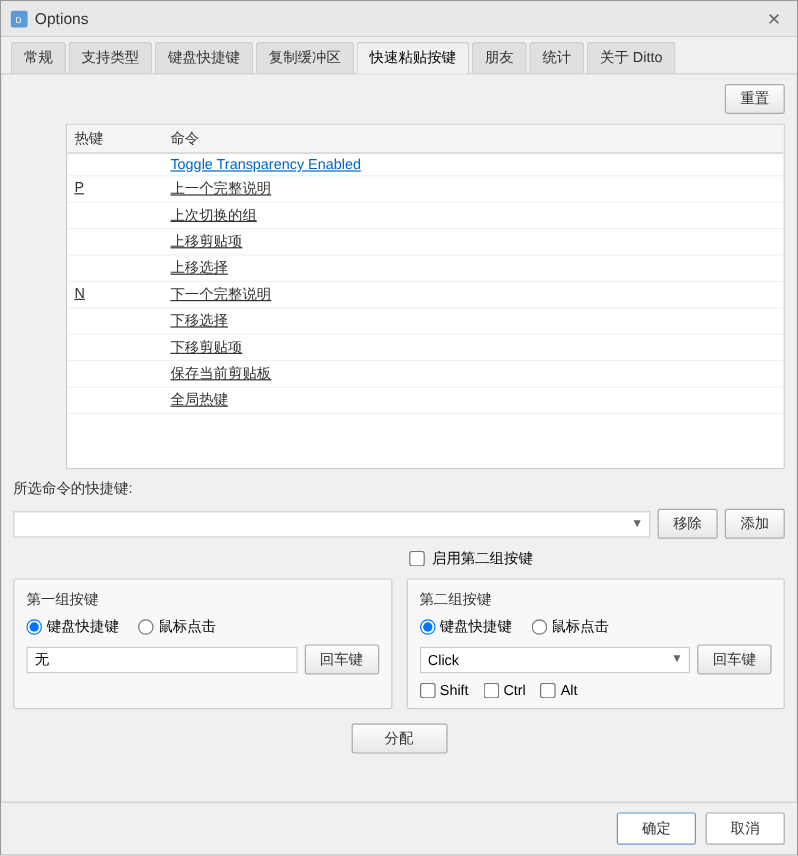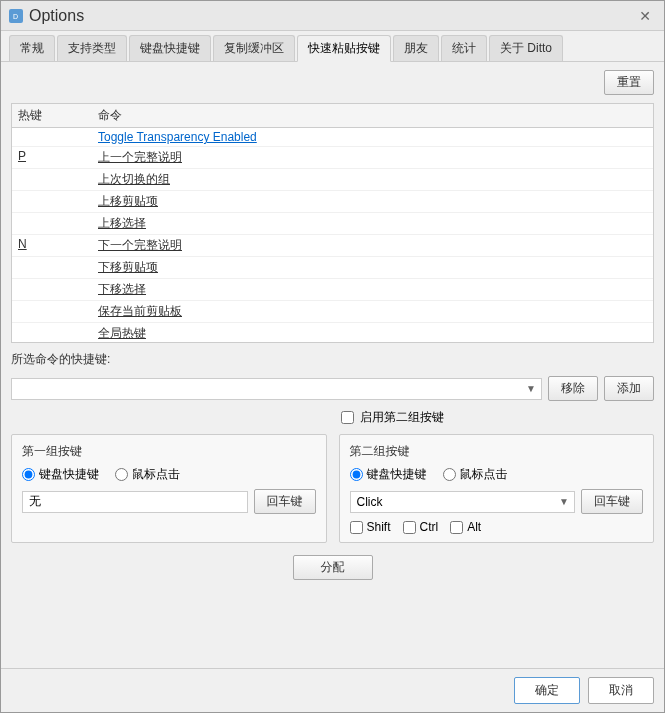--- a/index.html
+++ b/index.html
@@ -39,21 +39,21 @@
     .title-bar-icon {
       width: 14px;
       height: 14px;
       background: #5b9bd5;
       border-radius: 2px;
       display: flex;
       align-items: center;
       justify-content: center;
     }
     .title-bar-title {
-      font-size: 16px;
+      font-size: 13px;
       color: #333;
     }
     .title-bar-close {
       width: 22px;
       height: 22px;
       background: transparent;
       border: none;
       cursor: pointer;
       display: flex;
       align-items: center;
@@ -102,24 +102,25 @@
       background: linear-gradient(to bottom, #fdfdfd, #e8e8e8);
       cursor: pointer;
       font-size: 12px;
       color: #333;
       border-radius: 2px;
     }
     .table-container {
       border: 1px solid #ccc;
       background: white;
       flex: 0 0 auto;
-      height: 240px;
+      height: 288px;
       overflow: hidden;
       display: flex;
       flex-direction: column;
+      margin-left: 44px;
     }
     .table-header {
       display: flex;
       background: #f5f5f5;
       border-bottom: 1px solid #ccc;
       padding: 3px 6px;
     }
     .table-header-cell {
       font-size: 12px;
       color: #333;
@@ -354,25 +355,25 @@
         <div class="table-row">
           <div class="table-cell key-col"></div>
           <div class="table-cell cmd-col">上移选择</div>
         </div>
         <div class="table-row">
           <div class="table-cell key-col">N</div>
           <div class="table-cell cmd-col">下一个完整说明</div>
         </div>
         <div class="table-row">
           <div class="table-cell key-col"></div>
+          <div class="table-cell cmd-col">下移选择</div>
+        </div>
+        <div class="table-row">
+          <div class="table-cell key-col"></div>
           <div class="table-cell cmd-col">下移剪贴项</div>
-        </div>
-        <div class="table-row">
-          <div class="table-cell key-col"></div>
-          <div class="table-cell cmd-col">下移选择</div>
         </div>
         <div class="table-row">
           <div class="table-cell key-col"></div>
           <div class="table-cell cmd-col">保存当前剪贴板</div>
         </div>
         <div class="table-row">
           <div class="table-cell key-col"></div>
           <div class="table-cell cmd-col">全局热键</div>
         </div>
 

